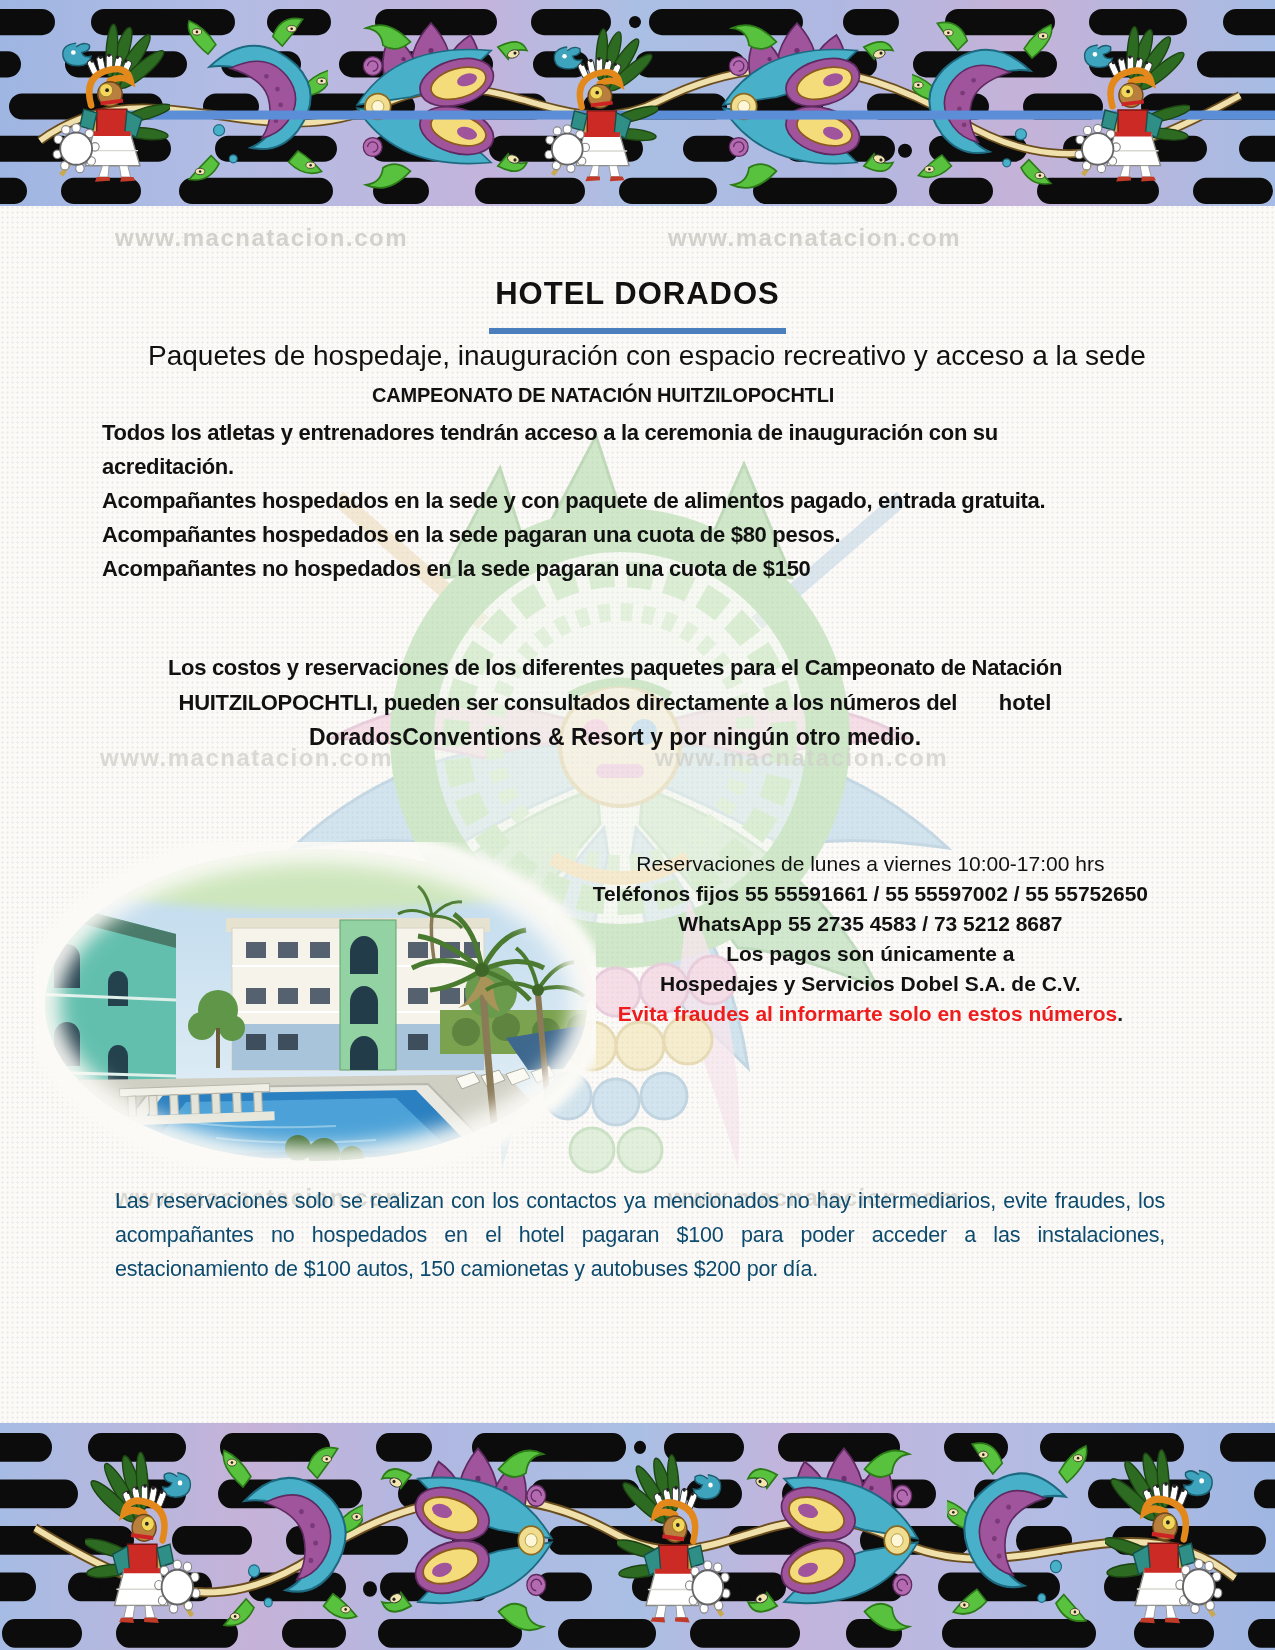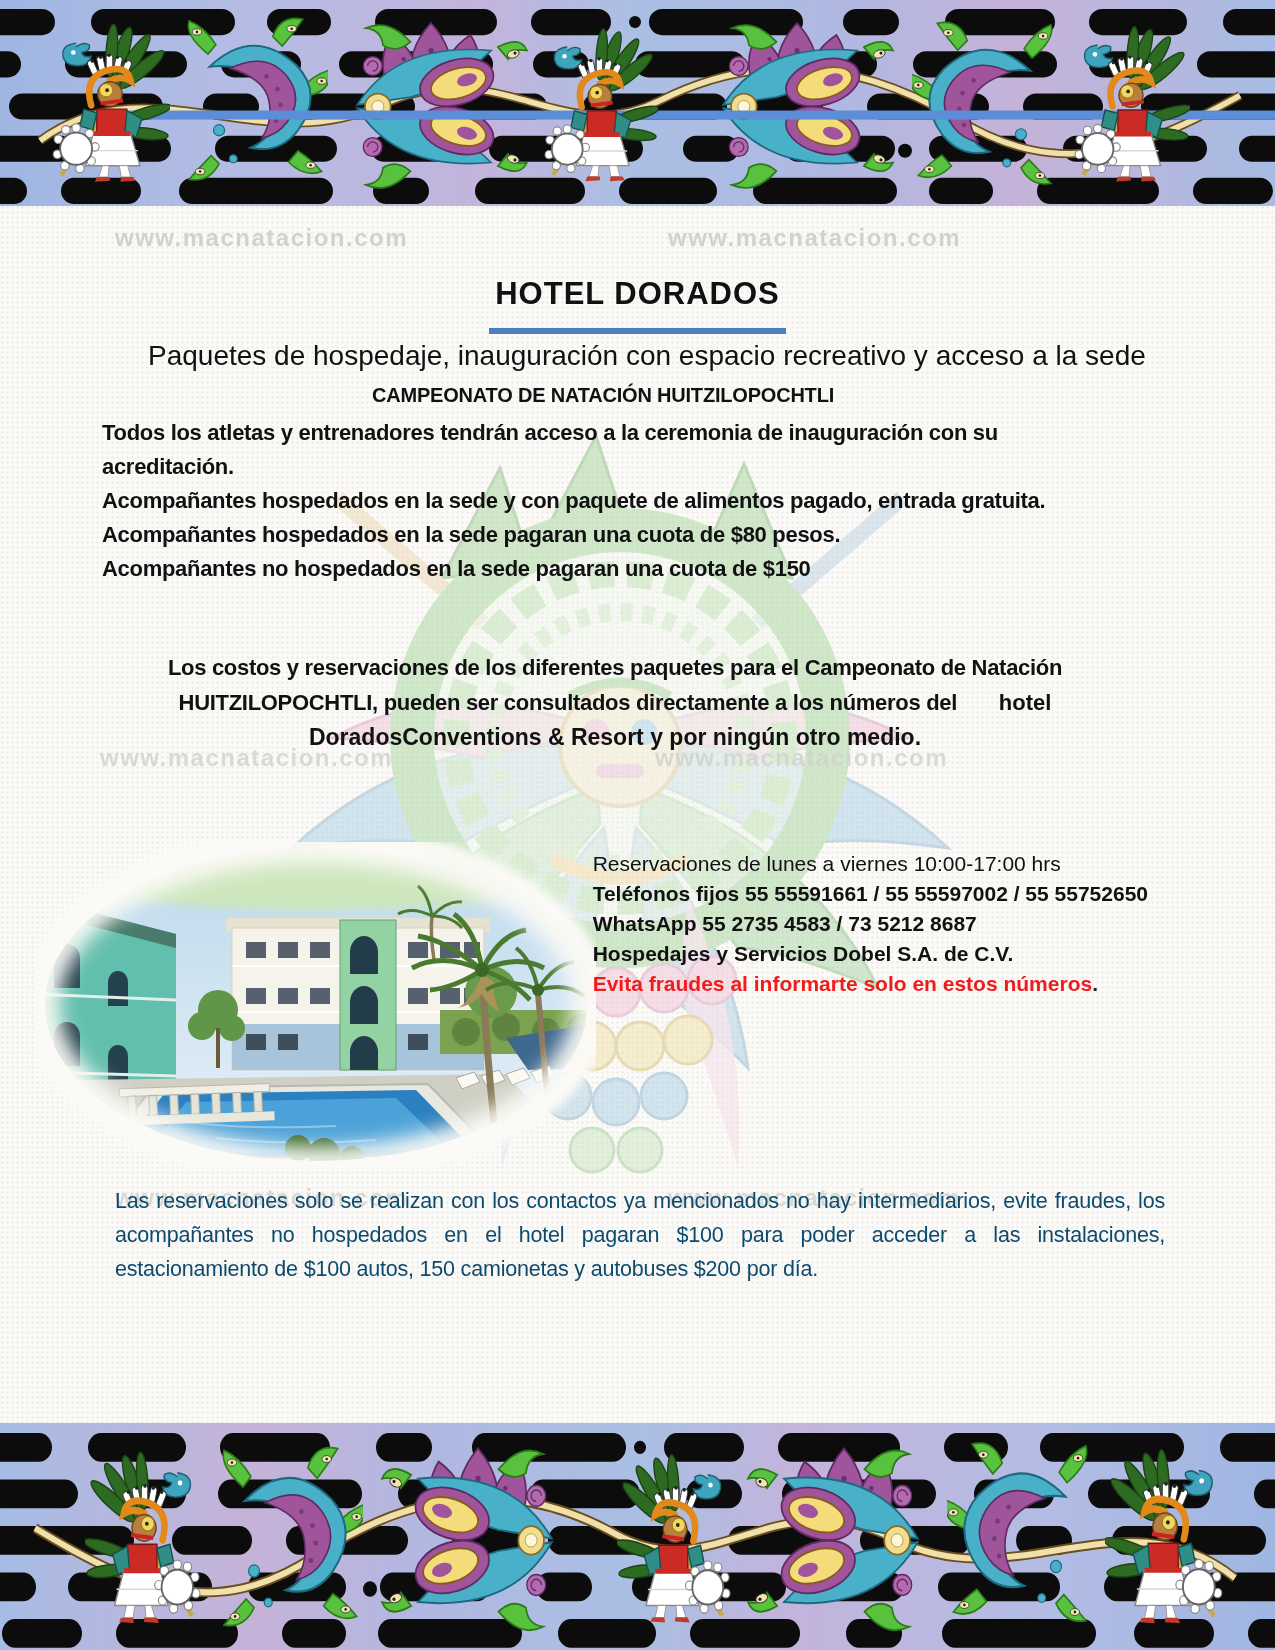--- a/index.html
+++ b/index.html
@@ -22,21 +22,21 @@
   .title{top:276px;left:0;width:100%;text-align:center;}
   .title span{display:inline-block;font-size:31px;font-weight:bold;letter-spacing:1px;
               border-bottom:6px solid var(--title_underline,#4a7ebd);padding:0 6px 16px;}
   .subtitle{top:340px;left:148px;font-size:28px;font-weight:normal;}
   .heading2{top:384px;left:372px;font-size:20px;font-weight:bold;letter-spacing:-0.2px;text-align:center;}
   .intro{top:416px;left:70px;right:55px;font-size:22px;font-weight:bold;letter-spacing:-0.3px;line-height:34px;margin-left:32px;}
   .booking{top:650px;left:70px;width:1090px;text-align:center;font-size:22px;font-weight:bold;
            letter-spacing:-0.3px;line-height:35px;}
   .booking .arial{letter-spacing:0;margin-left:36px;}
   .booking .line3{font-size:23px;letter-spacing:0;}
-  .contact{top:849px;right:127px;text-align:left;font-size:21px;line-height:30px;}
+  .contact{top:849px;right:127px;text-align:center;font-size:21px;line-height:30px;}
   .contact .b{font-weight:bold;}
   .red{color:var(--warning_red,#ee1c1c);}
   .dark{color:#222;}
   .footer{top:1184px;left:115px;width:1050px;font-size:21.5px;line-height:34px;
           text-align:justify;letter-spacing:-0.2px;color:#0c4a6e;}
 </style>
 </head>
 <body>
 
 <svg width="0" height="0" style="position:absolute" aria-hidden="true">
@@ -479,20 +479,21 @@
       <span>HUITZILOPOCHTLI, pueden ser consultados directamente a los números del</span>
       <span class="arial">hotel</span>
     </div>
     <div class="line3">DoradosConventions &amp; Resort y por ningún otro medio.</div>
   </div>
 
   <div class="content contact">
     <div>Reservaciones de lunes a viernes 10:00-17:00 hrs</div>
     <div class="b">Teléfonos fijos 55 55591661 / 55 55597002 / 55 55752650</div>
     <div class="b">WhatsApp 55 2735 4583 / 73 5212 8687</div>
+    <div class="b">Los pagos son únicamente a</div>
     <div class="b">Hospedajes y Servicios Dobel S.A. de C.V.</div>
     <div class="b">
       <span class="red">Evita fraudes al informarte solo en estos números</span><span class="dark">.</span>
     </div>
   </div>
 
   <div class="content footer">Las reservaciones solo se realizan con los contactos ya mencionados no hay intermediarios, evite fraudes, los acompañantes no hospedados en el hotel pagaran $100 para poder acceder a las instalaciones, estacionamiento de $100 autos, 150 camionetas y autobuses $200 por día.</div>
 
   <div class="border border-bottom">
     <svg viewBox="0 0 1275 205" preserveAspectRatio="none">

